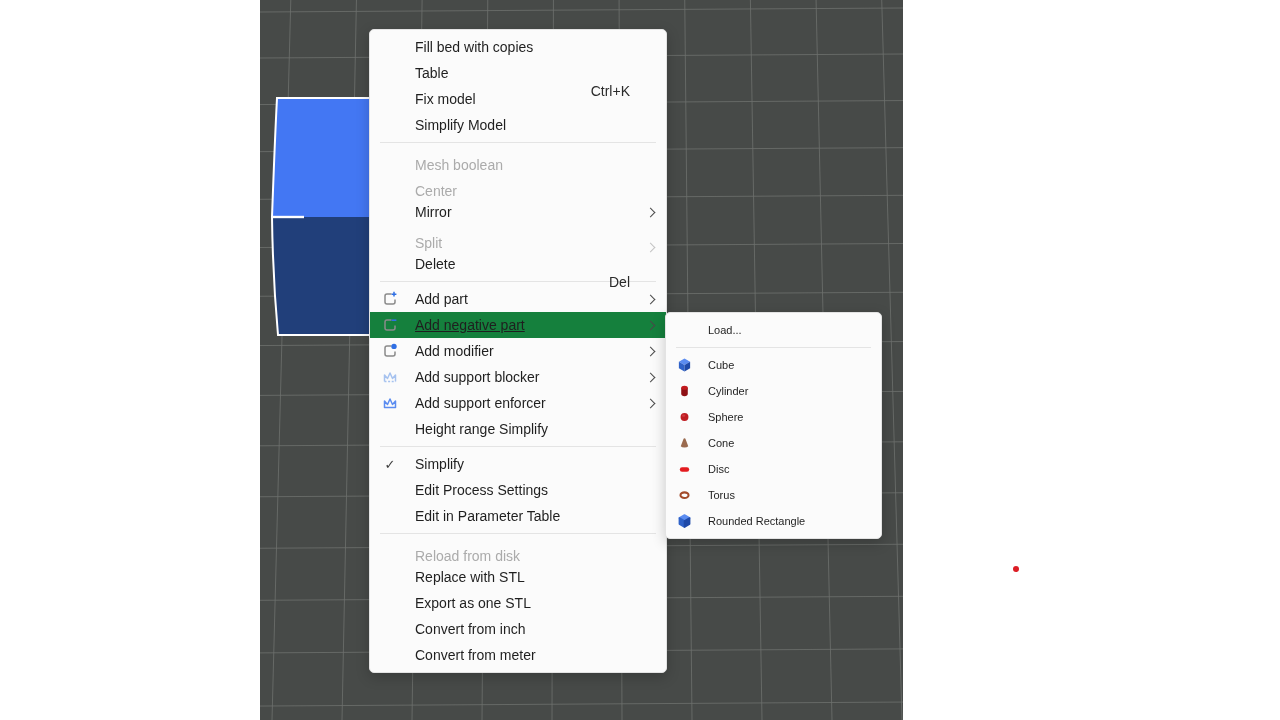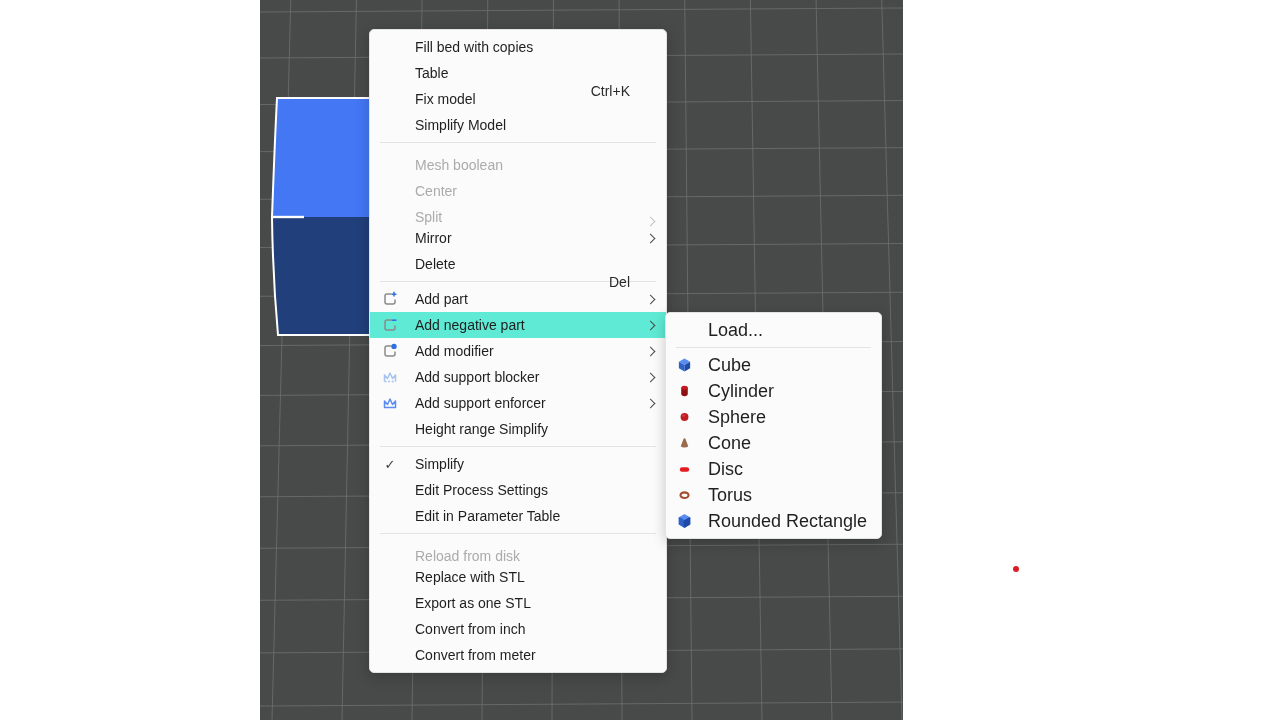--- a/index.html
+++ b/index.html
@@ -13,34 +13,34 @@
 
   
   .marker-dot{position:absolute;left:1013px;top:566px;width:6px;height:6px;border-radius:50%;}
 
   
   .menu{position:absolute;background:#fbfbfb;border:1px solid #e3e3e3;border-radius:5px;
     box-shadow:0 4px 14px rgba(0,0,0,.20);padding:4px 0;box-sizing:border-box;z-index:10;}
   .menu-main{left:369px;top:29px;width:298px;}
   .menu-sub{left:665px;top:312px;width:217px;z-index:11;}
   .mi{display:flex;align-items:center;height:26px;padding:0 10px 0 8px;font-size:14px;color:#1f1f1f;cursor:default;}
-  .mi.hover{background:#5eead4;}
+  .mi.hover{background:#15803d;text-decoration:underline;}
   .mi.disabled{color:#ababab;align-items:flex-end;}
   .mi-icon{width:24px;display:flex;justify-content:center;align-items:center;flex:none;}
   .mi-label{margin-left:13px;flex:1;white-space:nowrap;}
   .mi-shortcut{margin-right:14px;color:#2a2a2a;margin-top:36px;}
   .mi.disabled .mi-shortcut{color:#ababab;}
   .mi-arrow-slot{width:12px;display:flex;justify-content:center;flex:none;}
   .chev{width:6px;height:6px;border-top:1.4px solid #4a4a4a;border-right:1.4px solid #4a4a4a;
     transform:rotate(45deg);display:inline-block;}
   .mi.disabled .chev{border-color:#c3c3c3;}
   .sep{height:1px;background:#e4e4e4;margin:4px 10px;}
   .check{font-size:13px;color:#3c3c3c;}
 
-  .smi{display:flex;align-items:center;height:26px;padding:0 10px 0 8px;font-size:18px;color:#1f1f1f;cursor:default;}
+  .smi{display:flex;align-items:center;height:26px;padding:0 10px 0 8px;font-size:11px;color:#1f1f1f;cursor:default;}
   .smi-icon{width:20px;display:flex;justify-content:center;align-items:center;flex:none;}
   .smi-label{margin-left:14px;white-space:nowrap;}
 </style>
 </head>
 <body>
 
 <div class="stage">
 
   <div class="viewport">
     <svg id="grid-svg" width="643" height="720">
@@ -114,31 +114,31 @@
       <span class="mi-label">Mesh boolean</span>
       <span class="mi-shortcut"></span>
         <span class="mi-arrow-slot"></span>
     </div>
     <div class="mi disabled">
       <span class="mi-icon"></span>
       <span class="mi-label">Center</span>
       <span class="mi-shortcut"></span>
         <span class="mi-arrow-slot"></span>
     </div>
+    <div class="mi">
+      <span class="mi-icon"></span>
+      <span class="mi-label">Mirror</span>
+      <span class="mi-shortcut"></span>
+      <span class="mi-arrow-slot">
+          <span class="chev"></span>
+        </span>
+    </div>
     <div class="mi disabled">
       <span class="mi-icon"></span>
       <span class="mi-label">Split</span>
-      <span class="mi-shortcut"></span>
-      <span class="mi-arrow-slot">
-          <span class="chev"></span>
-        </span>
-    </div>
-    <div class="mi">
-      <span class="mi-icon"></span>
-      <span class="mi-label">Mirror</span>
       <span class="mi-shortcut"></span>
       <span class="mi-arrow-slot">
           <span class="chev"></span>
         </span>
     </div>
     <div class="mi">
       <span class="mi-icon"></span>
       <span class="mi-label">Delete</span>
       <span class="mi-shortcut">Del</span>
       <span class="mi-arrow-slot"></span>

